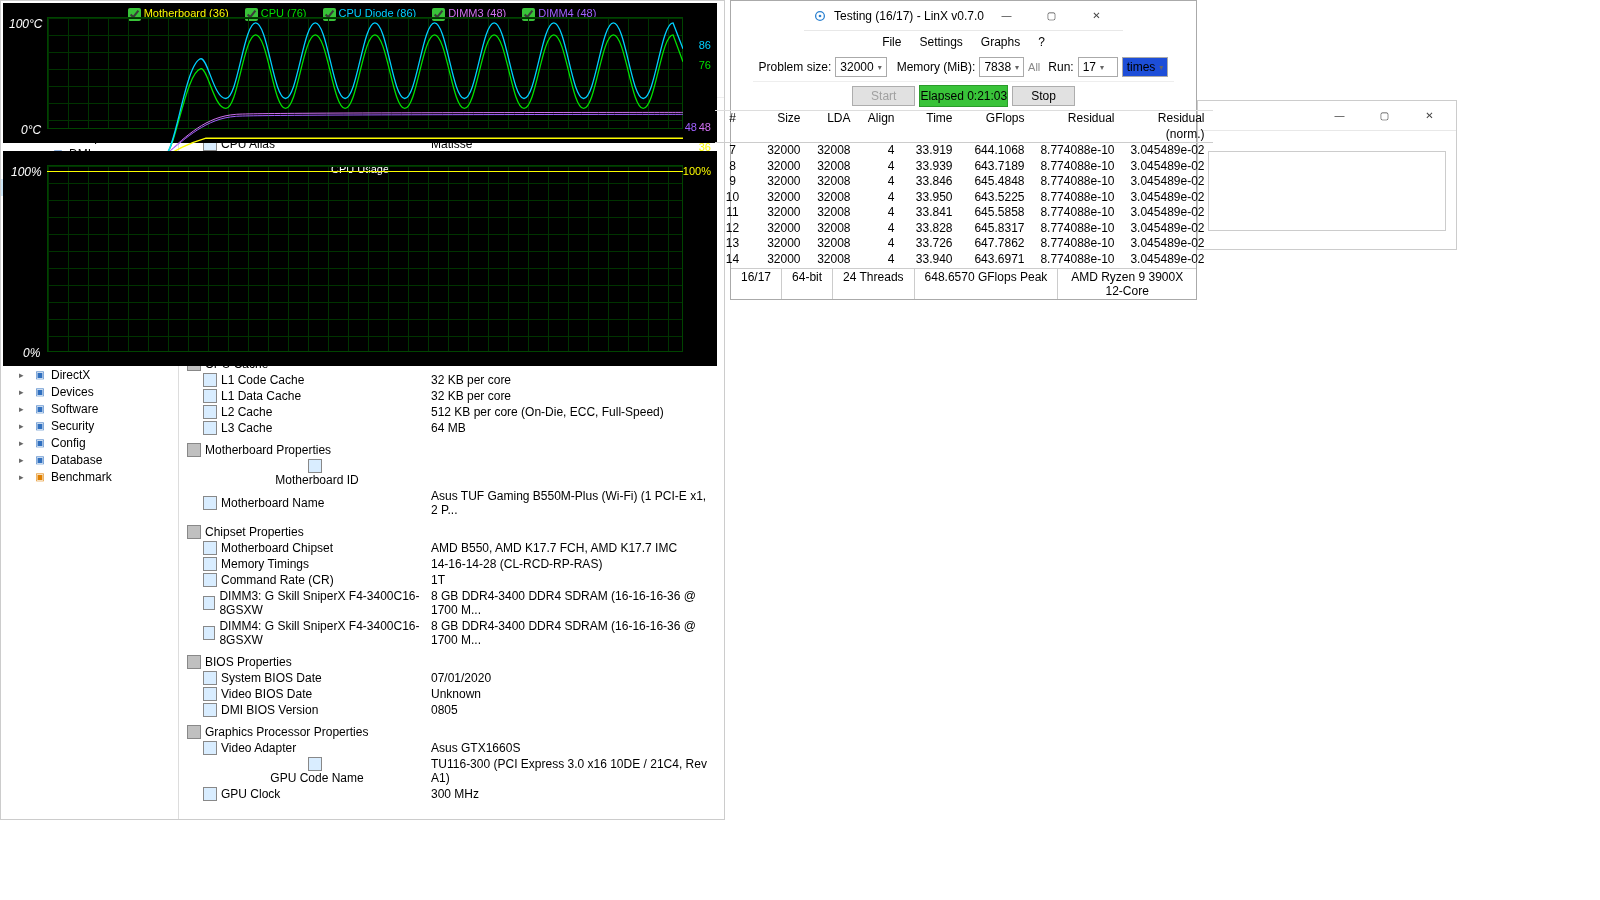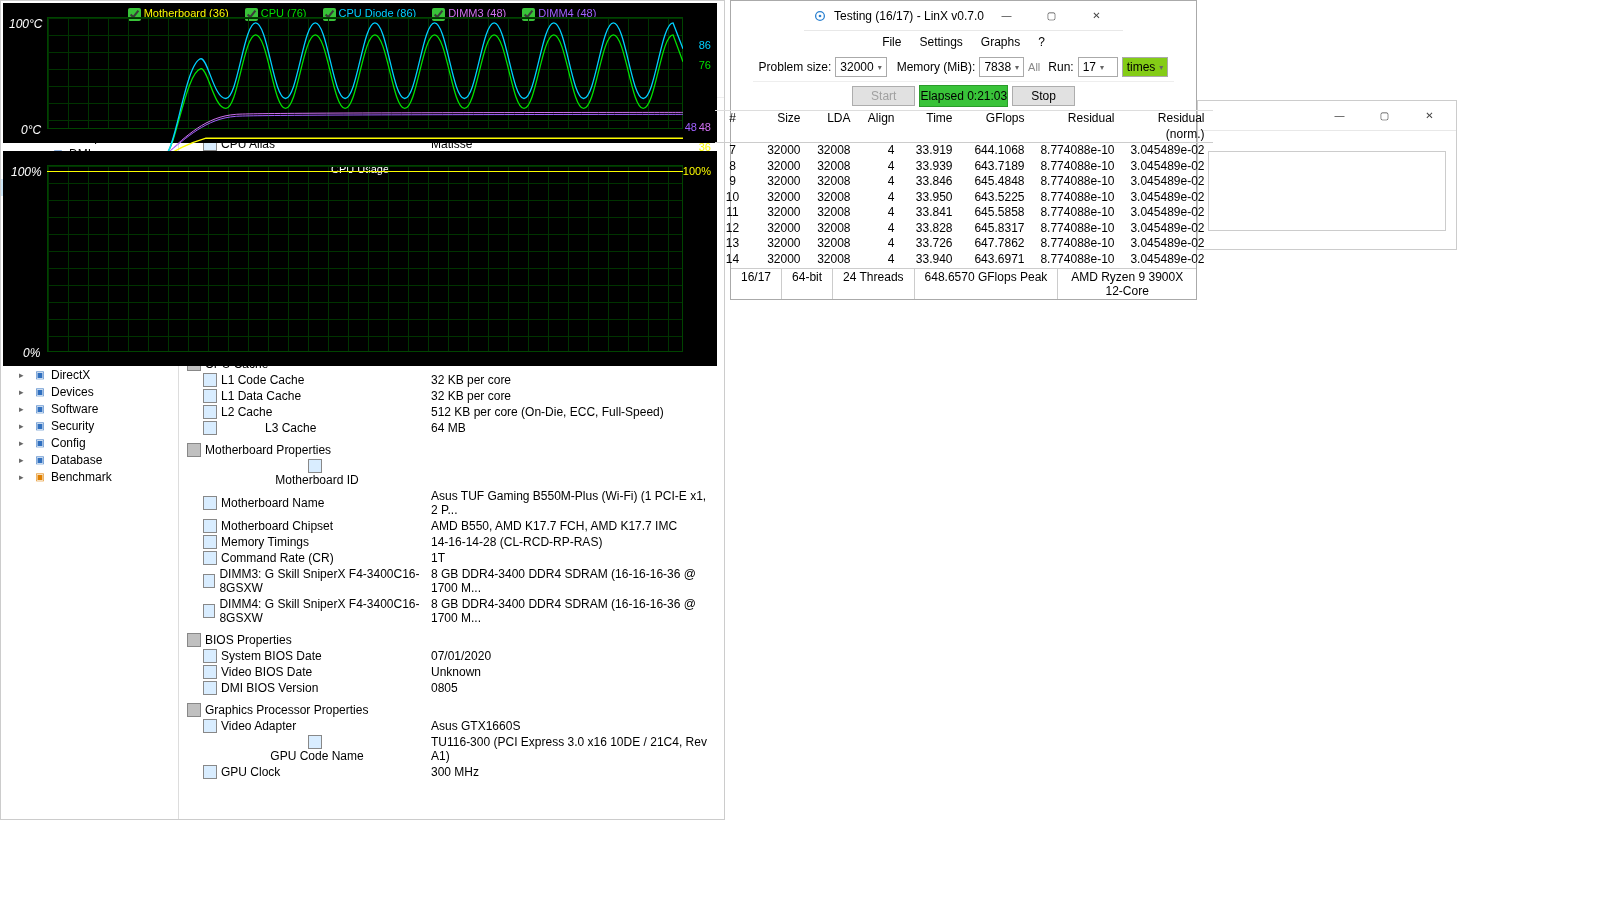--- a/index.html
+++ b/index.html
@@ -284,21 +284,21 @@
             <div class="c2">32 KB per core</div>
           </div>
           <div class="detail-row">
             <div class="c1" style="padding-left:16px;">
               <span class="ric"></span>
               <span>L2 Cache</span>
             </div>
             <div class="c2">512 KB per core  (On-Die, ECC, Full-Speed)</div>
           </div>
           <div class="detail-row">
-            <div class="c1" style="padding-left:16px;gap:44px;">
+            <div class="c1" style="padding-left:16px;">
               <span class="ric"></span>
               <span>L3 Cache</span>
             </div>
             <div class="c2">64 MB</div>
           </div>
           <div class="detail-row group">
             <div class="c1">
               <span class="ric"></span>
               <span>Motherboard Properties</span>
             </div>
@@ -310,20 +310,27 @@
               <span>Motherboard ID</span>
             </div>
             <div class="c2"><dmi></dmi></div>
           </div>
           <div class="detail-row">
             <div class="c1" style="padding-left:16px;">
               <span class="ric"></span>
               <span>Motherboard Name</span>
             </div>
             <div class="c2">Asus TUF Gaming B550M-Plus (Wi-Fi)  (1 PCI-E x1, 2 P...</div>
+          </div>
+          <div class="detail-row group">
+            <div class="c1">
+              <span class="ric"></span>
+              <span>Chipset Properties</span>
+            </div>
+            <div class="c2"></div>
           </div>
           <div class="detail-row">
             <div class="c1" style="padding-left:16px;">
               <span class="ric"></span>
               <span>Motherboard Chipset</span>
             </div>
             <div class="c2">AMD B550, AMD K17.7 FCH, AMD K17.7 IMC</div>
           </div>
           <div class="detail-row">
             <div class="c1" style="padding-left:16px;">
@@ -437,21 +444,21 @@
     </div>
   <div class="linx-controls">
     <span>Problem size:</span>
     <span class="small-sel">32000</span>
     <span class="linx-lbl">Memory (MiB):</span>
     <span class="small-sel">7838</span>
     <span style="color:#888;font-size:11px;">All</span>
     <span class="spacer"></span>
     <span>Run:</span>
     <span class="small-sel" style="width:40px">17</span>
-    <span class="small-sel" style="background:#84cc16">times</span>
+    <span class="small-sel" style="background:#1d4ed8">times</span>
   </div>
   <div class="linx-run">
     <button class="linx-btn disabled">Start</button>
     <div class="prog">Elapsed 0:21:03</div>
     <button class="linx-btn">Stop</button>
   </div>
   <div class="linx-table">
     <div class="lt-head" id="linx-head">
         <div>#</div>
         <div>Size</div>

